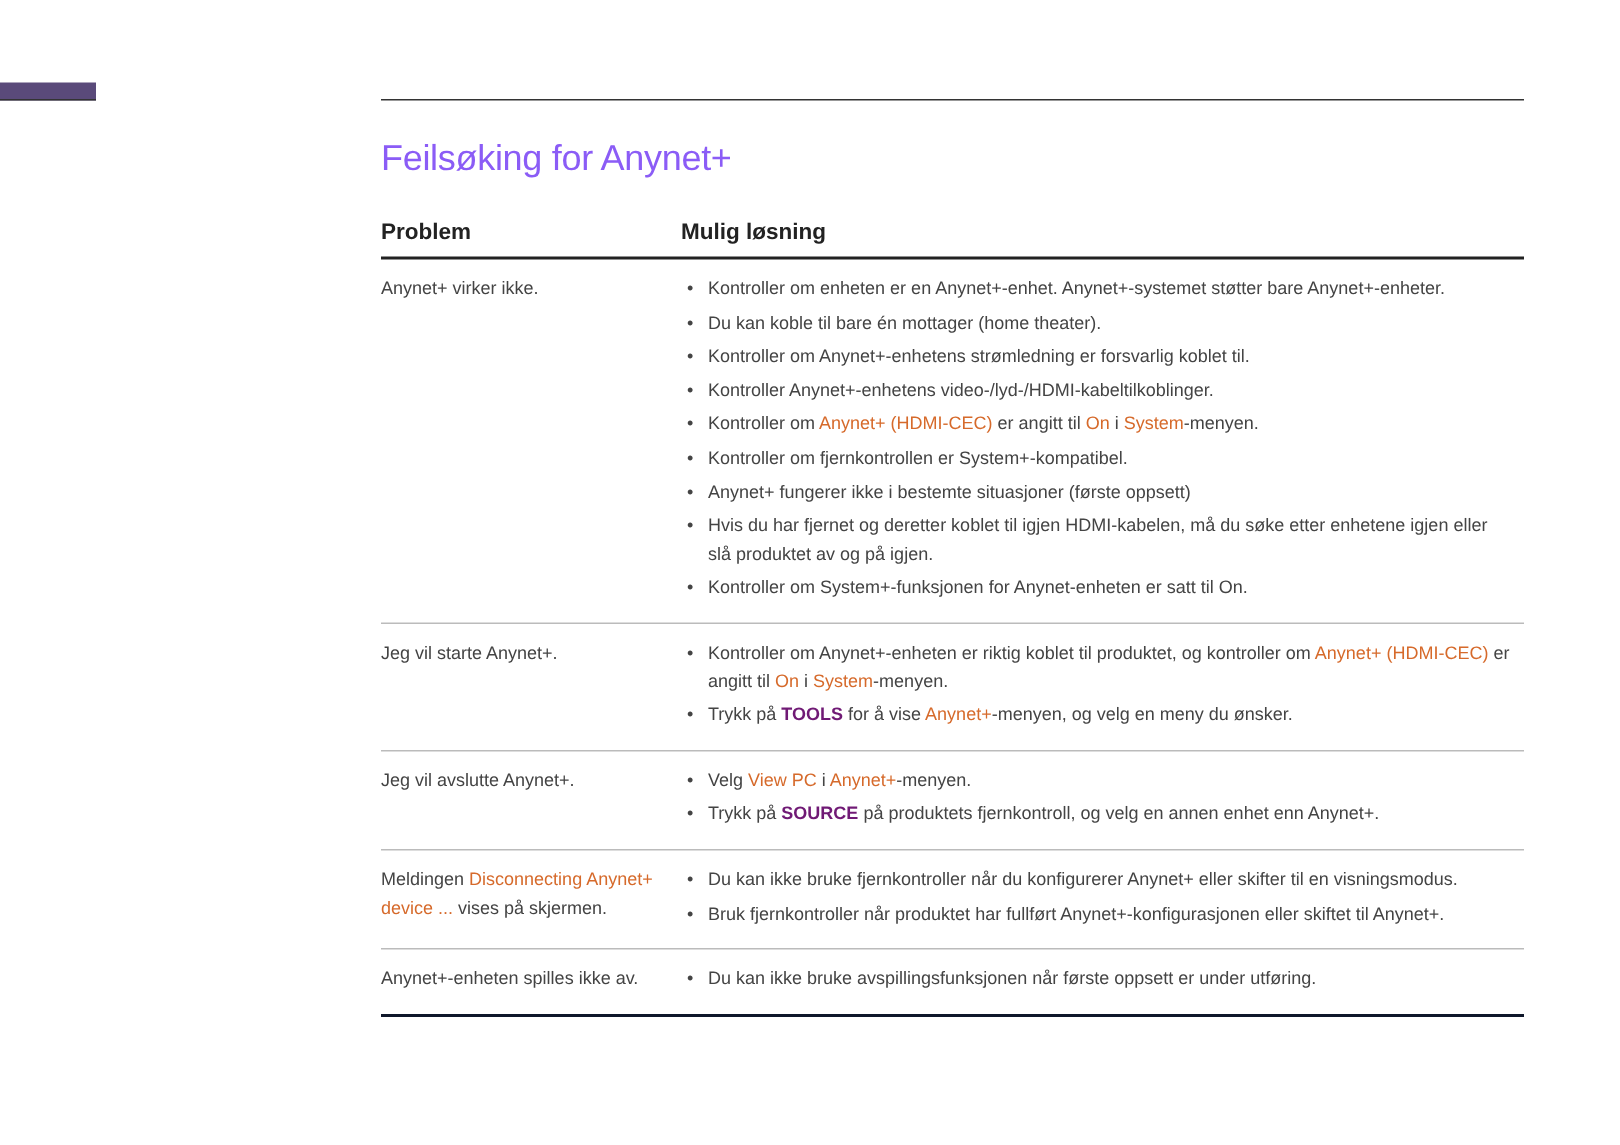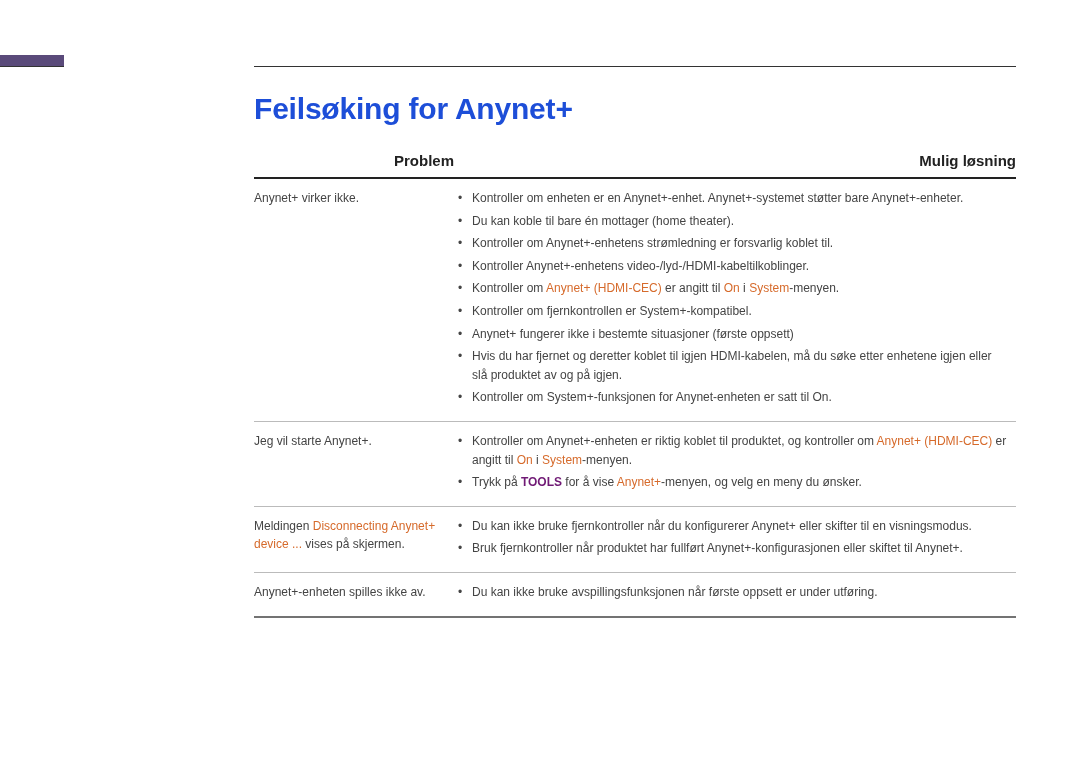--- a/index.html
+++ b/index.html
@@ -27,48 +27,48 @@
     top: 66px;
     border-top: 1px solid #333;
   }
   .content {
     position: absolute;
     left: 254px;
     right: 64px;
     top: 92px;
   }
   h1 {
-    font-size: 30px;
-    font-weight: 700;
-    color: #1d4ed8;
+    font-size: 24px;
+    font-weight: 400;
+    color: #8b5cf6;
     margin-bottom: 26px;
     letter-spacing: -0.2px;
   }
   table {
     width: 100%;
     border-collapse: collapse;
     font-size: 12px;
   }
   thead th {
-    text-align: right;
+    text-align: left;
     font-size: 15px;
     font-weight: 600;
     color: #222;
     padding: 0 0 8px 0;
     border-bottom: 2px solid #222;
   }
   thead th:first-child { width: 200px; }
   tbody td {
     vertical-align: top;
     padding: 10px 8px 10px 0;
     border-bottom: 1px solid #bbb;
     line-height: 1.55;
     color: #444;
   }
-  tbody tr:last-child td { border-bottom: 2px solid #737373; }
+  tbody tr:last-child td { border-bottom: 2px solid #0f172a; }
   ul { list-style: none; padding: 0; }
   ul li {
     position: relative;
     padding-left: 18px;
     margin-bottom: 4px;
   }
   ul li::before {
     content: "•";
     position: absolute;
     left: 4px;
@@ -114,20 +114,29 @@
         <tr>
           <td>Jeg vil starte Anynet+.</td>
           <td>
             <ul>
               <li>Kontroller om Anynet+-enheten er riktig koblet til produktet, og kontroller om <span class="em">Anynet+ (HDMI-CEC)</span> er angitt til <span class="em">On</span> i <span class="em">System</span>-menyen.</li>
               <li>Trykk på <span class="bold">TOOLS</span> for å vise <span class="em">Anynet+</span>-menyen, og velg en meny du ønsker.</li>
             </ul>
           </td>
         </tr>
         <tr>
+          <td>Jeg vil avslutte Anynet+.</td>
+          <td>
+            <ul>
+              <li>Velg <span class="em">View PC</span> i <span class="em">Anynet+</span>-menyen.</li>
+              <li>Trykk på <span class="bold">SOURCE</span> på produktets fjernkontroll, og velg en annen enhet enn Anynet+.</li>
+            </ul>
+          </td>
+        </tr>
+        <tr>
           <td>Meldingen <span class="em">Disconnecting Anynet+  device ...</span> vises på skjermen.</td>
           <td>
             <ul>
               <li>Du kan ikke bruke fjernkontroller når du konfigurerer Anynet+ eller skifter til en visningsmodus.</li>
               <li>Bruk fjernkontroller når produktet har fullført Anynet+-konfigurasjonen eller skiftet til Anynet+.</li>
             </ul>
           </td>
         </tr>
         <tr>
           <td>Anynet+-enheten spilles ikke av.</td>

